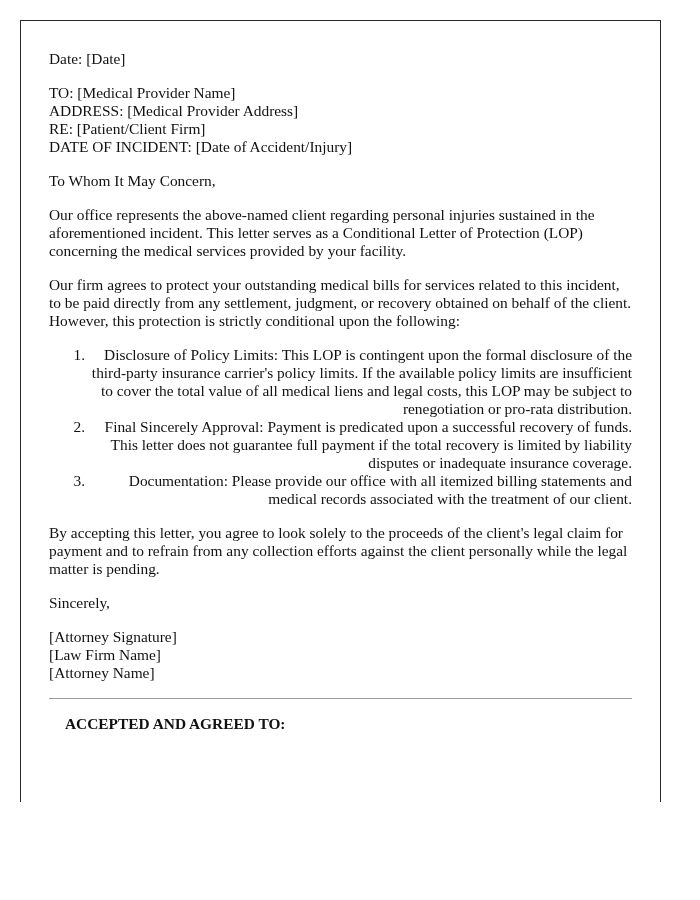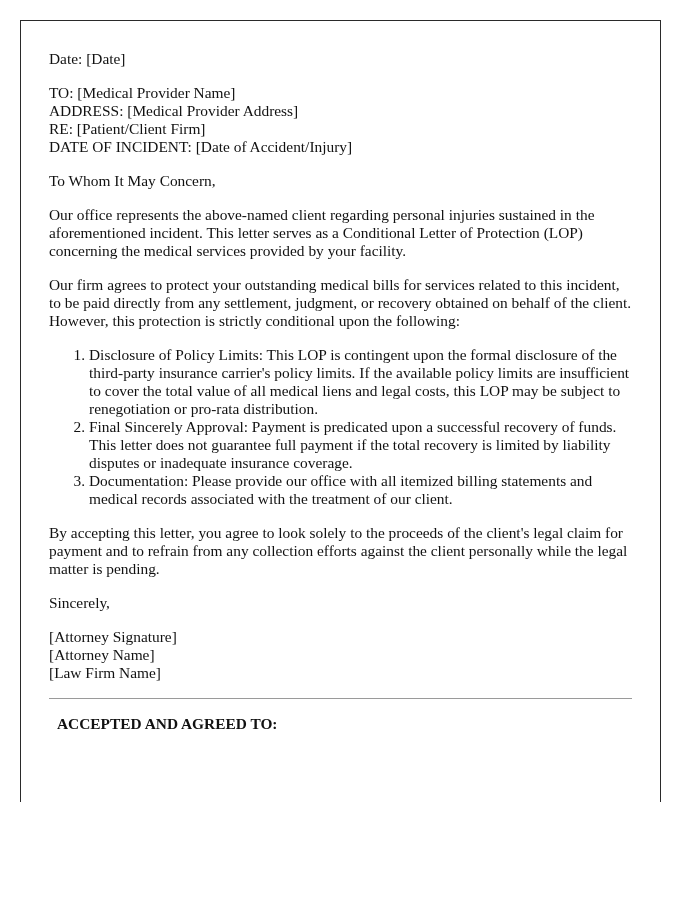--- a/index.html
+++ b/index.html
@@ -36,37 +36,38 @@
     }
     .block .line {
       display: block;
     }
     b, strong {
       font-weight: normal;
     }
     ol {
       margin: 0 0 16px 0;
       padding-left: 40px;
+      text-align: right;
     }
     ol li {
       margin: 0;
       padding: 0;
     }
     .sig .line {
       display: block;
     }
     hr.divider {
       border: none;
       border-top: 1.5px solid #9a9a9a;
       margin: 8px 0 16px 0;
       height: 0;
     }
     .accepted {
       font-weight: bold;
-      margin: 8px;
+      margin: 16px;
     }
   </style>
 </head>
 <body>
 
 <div class="page-frame">
 
   <p><b>Date:</b><span> [Date]</span></p>
 
   <div class="block">
@@ -88,21 +89,21 @@
     <li><b>Documentation:</b><span> Please provide our office with all itemized billing statements and medical records associated with the treatment of our client.</span></li>
   </ol>
 
   <p>By accepting this letter, you agree to look solely to the proceeds of the client's legal claim for payment and to refrain from any collection efforts against the client personally while the legal matter is pending.</p>
 
 
   <p>Sincerely,</p>
 
   <div class="block sig">
     <span class="line">[Attorney Signature]</span>
+    <span class="line">[Law Firm Name]</span>
     <span class="line">[Attorney Name]</span>
-    <span class="line">[Law Firm Name]</span>
   </div>
 
   <hr class="divider">
 
   <p class="accepted">ACCEPTED AND AGREED TO:</p>
 
 </div>
 
 </body></html>

